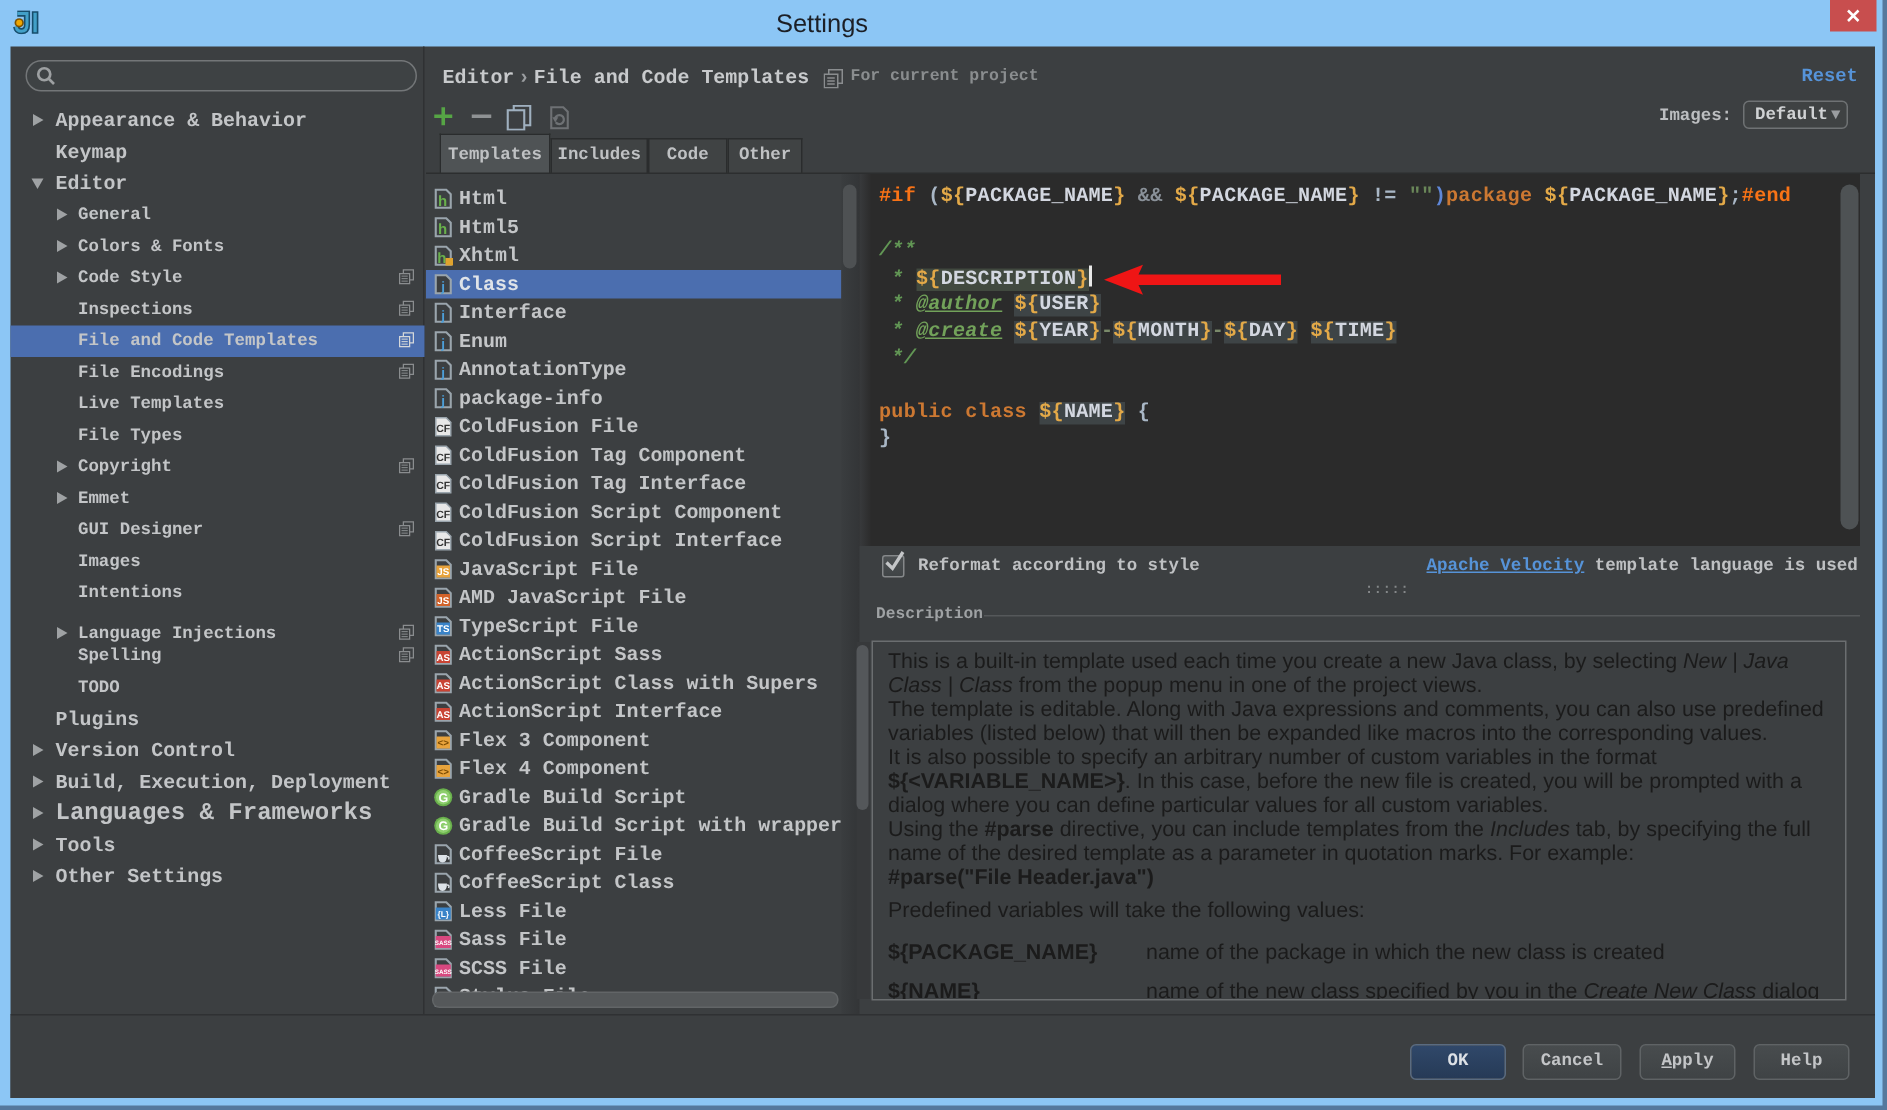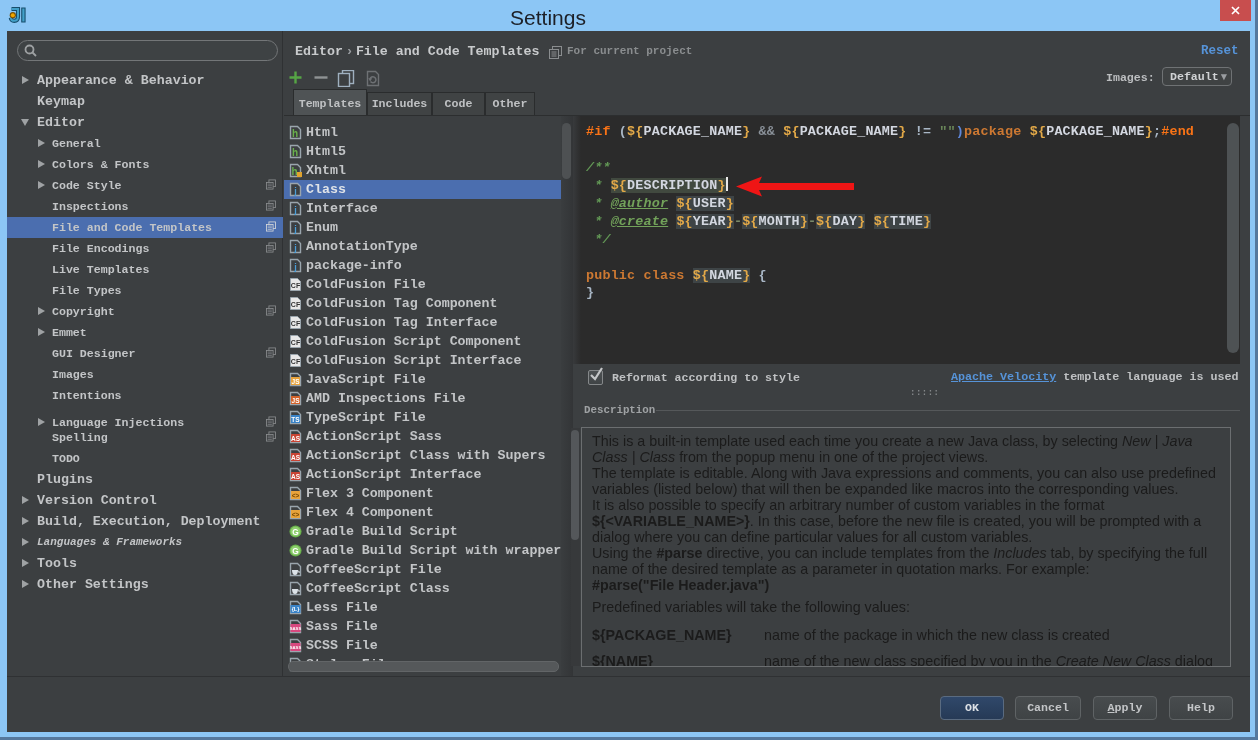--- a/index.html
+++ b/index.html
@@ -2,21 +2,21 @@
 <html><head>
 <meta charset="utf-8">
 <style>
 * { margin:0; padding:0; box-sizing:border-box; }
 html,body { width:1258px; height:740px; overflow:hidden; }
 body { background:#8cc6f5; font-family:"Liberation Mono", monospace; }
 .abs { position:absolute; }
 
 #titlebar { position:absolute; left:0; top:0; width:1258px; height:31px; background:#8cc6f5; }
 #title { position:absolute; left:0; top:6px; width:1096px; text-align:center;
-  font-family:"Liberation Sans", sans-serif; font-size:21px; color:#1c1f26; }
+  font-family:"Liberation Sans", sans-serif; font-size:17px; color:#1c1f26; }
 #closebtn { position:absolute; left:1220px; top:0px; width:31px; height:21px; background:#c84e4e; text-align:center; }
 
 #content { position:absolute; left:7px; top:31px; width:1243px; height:701px; background:#3c3f41; }
 
 #sidebar { position:absolute; left:0; top:0; width:276px; height:645px; border-right:1px solid #2f3133;}
 #search { position:absolute; left:10px; top:9px; width:261px; height:21px; border:1px solid #737678; border-radius:11px; background:#3e4244; }
 .treerow { position:absolute; left:0; height:21px; line-height:21px; font-size:11.6px; font-weight:bold; color:#c3c5c7; white-space:pre; }
 .treerow .arr { position:absolute; top:6px; width:0; height:0; }
 .arr-r { border-left:7px solid #9fa2a4; border-top:4.5px solid transparent; border-bottom:4.5px solid transparent; }
 .arr-d { border-top:7px solid #9fa2a4; border-left:4.5px solid transparent; border-right:4.5px solid transparent; margin-top:1px;}
@@ -158,21 +158,21 @@
           </svg></div>
         <div class="treerow" style="top:395.5px;width:276px;"><span style="position:absolute;left:45px;">Spelling</span><svg class="shicon" style="left:259px" width="10" height="11" viewBox="0 0 12 12">
             <rect x="3.5" y="0.5" width="8" height="8" fill="none" stroke="#8a8d8f"></rect>
             <rect x="0.5" y="3.5" width="8" height="8" fill="#3c3f41" stroke="#8a8d8f"></rect>
             <path d="M2 5.5 h5 M2 7.5 h5 M2 9.5 h5" stroke="#8a8d8f" stroke-width="0.8"></path>
           </svg></div>
         <div class="treerow" style="top:416.5px;width:276px;"><span style="position:absolute;left:45px;">TODO</span></div>
         <div class="treerow" style="top:437.5px;width:276px;"><span style="position:absolute;left:30px;font-size:13.3px;">Plugins</span></div>
         <div class="treerow" style="top:458.5px;width:276px;"><span class="arr arr-r" style="left:15px"></span><span style="position:absolute;left:30px;font-size:13.3px;">Version Control</span></div>
         <div class="treerow" style="top:479.5px;width:276px;"><span class="arr arr-r" style="left:15px"></span><span style="position:absolute;left:30px;font-size:13.3px;">Build, Execution, Deployment</span></div>
-        <div class="treerow" style="top:500.5px;width:276px;"><span class="arr arr-r" style="left:15px"></span><span style="position:absolute;left:30px;font-size:11px;font-style:italic;">Languages &amp; Frameworks</span></div>
+        <div class="treerow" style="top:500.5px;width:276px;"><span class="arr arr-r" style="left:15px"></span><span style="position:absolute;left:30px;font-size:16px;">Languages &amp; Frameworks</span></div>
         <div class="treerow" style="top:521.5px;width:276px;"><span class="arr arr-r" style="left:15px"></span><span style="position:absolute;left:30px;font-size:13.3px;">Tools</span></div>
         <div class="treerow" style="top:542.5px;width:276px;"><span class="arr arr-r" style="left:15px"></span><span style="position:absolute;left:30px;font-size:13.3px;">Other Settings</span></div>
       </div>
 
     <div id="rightpane">
       <div id="crumb">Editor<span style="display:inline-block;width:13px;text-align:center;color:#9a9da0">›</span>File and Code Templates</div>
       <svg class="abs" style="left:265px;top:15px" width="13" height="13" viewBox="0 0 13 13">
           <rect x="3.5" y="0.5" width="9" height="9" fill="none" stroke="#8a8d8f"></rect>
           <rect x="0.5" y="3.5" width="9" height="9" fill="#3c3f41" stroke="#8a8d8f"></rect>
           <path d="M2.5 6 h5 M2.5 8 h5 M2.5 10 h5" stroke="#8a8d8f"></path>
@@ -262,21 +262,21 @@
             </svg><span class="ltxt">ColdFusion Script Interface</span></div>
           <div class="lrow" style="top:253.5px"><svg class="ficon" width="13" height="15" viewBox="0 0 13 15">
               <path d="M1.5 1.5 h7 l3 3 v9 h-10 z" fill="#3c3f41" stroke="#9aa5ad" stroke-width="1.4"></path>
               <rect x="2" y="5" width="9" height="8" fill="#e8a33c"></rect>
               <text x="6.5" y="11.5" font-size="6.5" font-weight="bold" font-family="Liberation Sans" fill="#fff" text-anchor="middle">JS</text>
             </svg><span class="ltxt">JavaScript File</span></div>
           <div class="lrow" style="top:272.5px"><svg class="ficon" width="13" height="15" viewBox="0 0 13 15">
               <path d="M1.5 1.5 h7 l3 3 v9 h-10 z" fill="#3c3f41" stroke="#9aa5ad" stroke-width="1.4"></path>
               <rect x="2" y="5" width="9" height="8" fill="#d2622a"></rect>
               <text x="6.5" y="11.5" font-size="6.5" font-weight="bold" font-family="Liberation Sans" fill="#fff" text-anchor="middle">JS</text>
-            </svg><span class="ltxt">AMD Inspections File</span></div>
+            </svg><span class="ltxt">AMD JavaScript File</span></div>
           <div class="lrow" style="top:291.5px"><svg class="ficon" width="13" height="15" viewBox="0 0 13 15">
               <path d="M1.5 1.5 h7 l3 3 v9 h-10 z" fill="#3c3f41" stroke="#9aa5ad" stroke-width="1.4"></path>
               <rect x="2" y="5" width="9" height="8" fill="#3983c8"></rect>
               <text x="6.5" y="11.5" font-size="6.5" font-weight="bold" font-family="Liberation Sans" fill="#fff" text-anchor="middle">TS</text>
             </svg><span class="ltxt">TypeScript File</span></div>
           <div class="lrow" style="top:310.5px"><svg class="ficon" width="13" height="15" viewBox="0 0 13 15">
               <path d="M1.5 1.5 h7 l3 3 v9 h-10 z" fill="#3c3f41" stroke="#9aa5ad" stroke-width="1.4"></path>
               <rect x="2" y="5" width="9" height="8" fill="#c94434"></rect>
               <text x="6.5" y="11.5" font-size="6.5" font-weight="bold" font-family="Liberation Sans" fill="#fff" text-anchor="middle">AS</text>
             </svg><span class="ltxt">ActionScript Sass</span></div>

